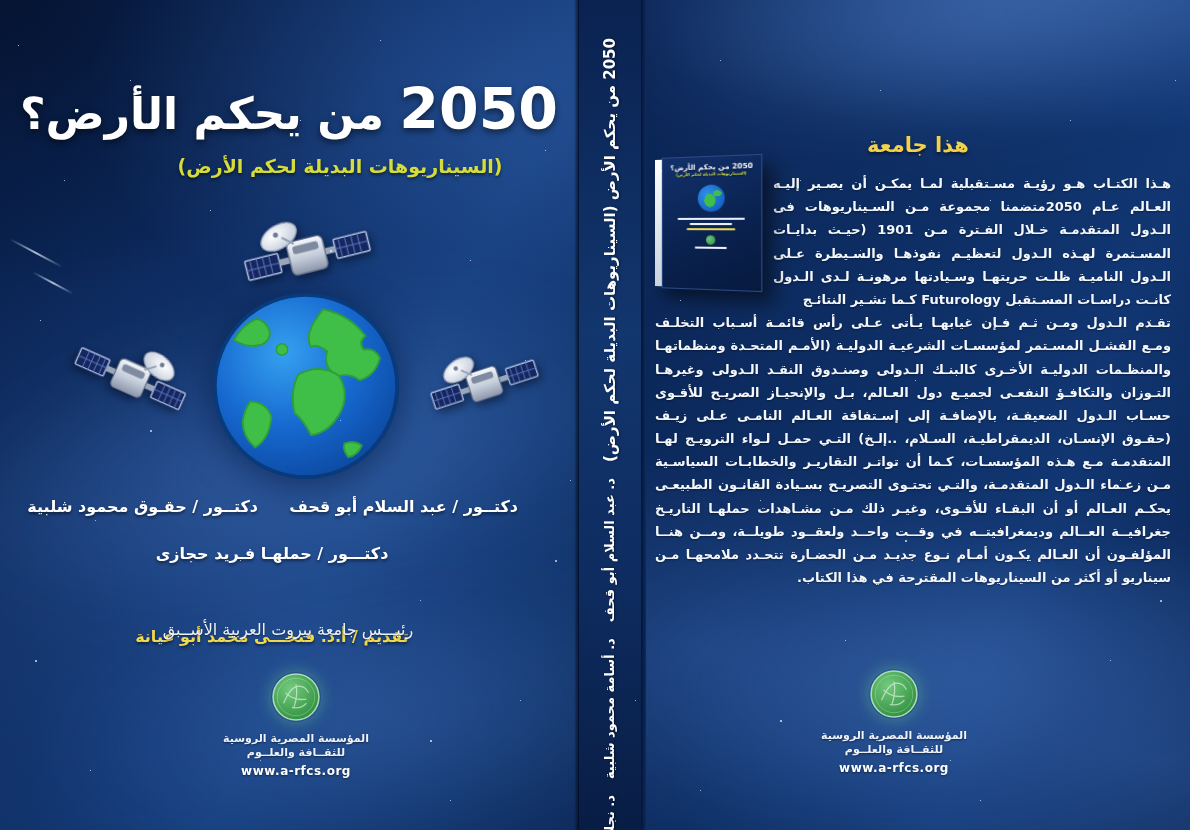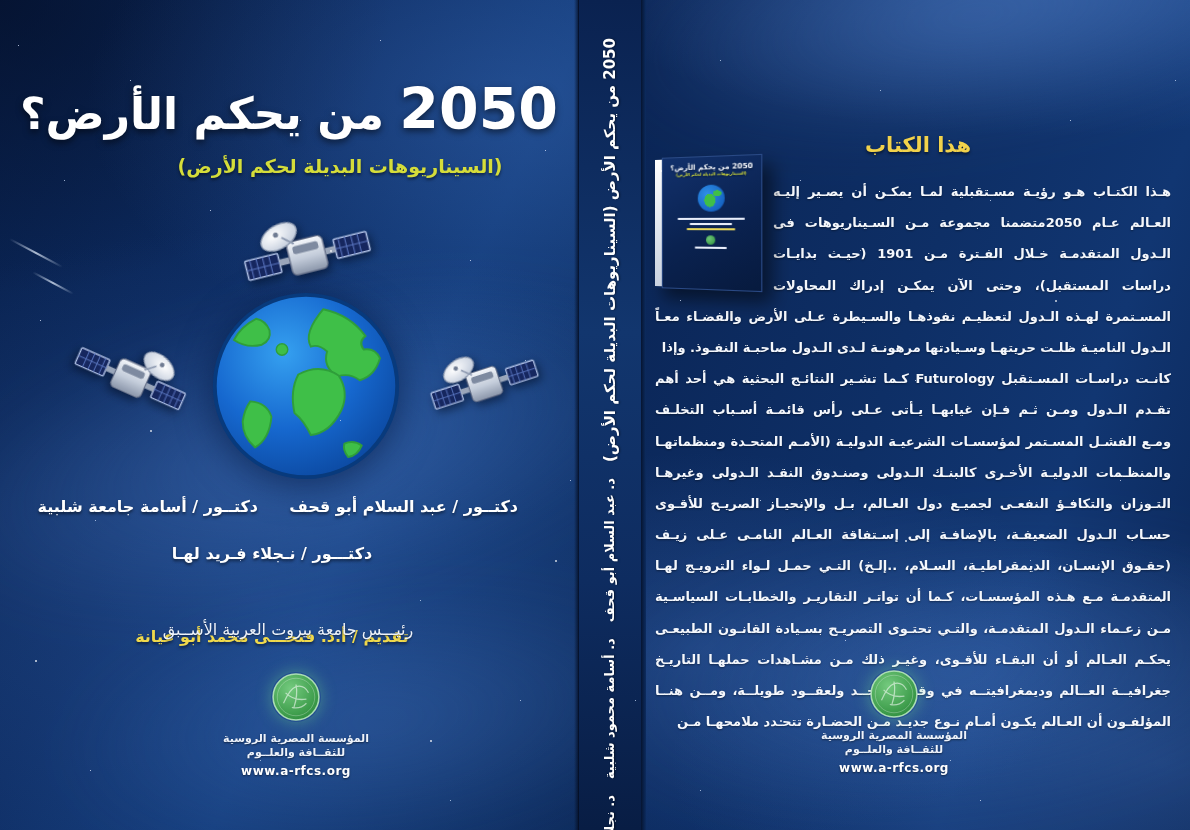--- a/index.html
+++ b/index.html
@@ -92,21 +92,21 @@
     direction:rtl;display:flex;align-items:center;gap:16px;padding-right:38px;
     font-weight:bold;white-space:nowrap;}
   .spine-title{font-size:15px;text-shadow:0 1px 2px rgba(0,0,0,.5);}
   .spine-author{font-size:13px;text-shadow:0 1px 2px rgba(0,0,0,.5);}
   
   .back-heading{position:absolute;top:133px;left:0;width:100%;text-align:center;direction:rtl;
     font-weight:bold;font-size:21px;color:#f2d24b;text-shadow:0 2px 3px rgba(0,0,0,.5);}
   .back-text{position:absolute;top:172px;left:9px;width:516px;direction:rtl;
     font-weight:bold;font-size:13px;color:#f4f7fc;text-shadow:0 1px 2px rgba(0,0,0,.4);}
   .back-text .bline{height:23.2px;line-height:23.2px;overflow:hidden;
-    text-align:justify;text-align-last:justify;margin-top:8px;}
+    text-align:justify;text-align-last:justify;}
   .back-text .bline:nth-child(6),.back-text .bline:last-child{
     text-align:right;text-align-last:right;}
   
   .thumb{float:left;width:104px;height:130px;margin:-14px 14px 6px 0;position:relative;
     transform:perspective(420px) rotateY(-14deg);transform-origin:left center;
     box-shadow:9px 10px 16px rgba(0,0,0,.5);text-align:center;}
   .thumb-pages{position:absolute;left:0;top:2px;bottom:2px;width:7px;
     background:linear-gradient(180deg,#ffffff,#c9d2e0);}
   .thumb-cover{position:absolute;left:7px;right:0;top:0;bottom:0;
     background:linear-gradient(155deg,#12316c 0%,#0a2250 55%,#071a3e 100%);
@@ -207,22 +207,22 @@
         <use href="#satellite"></use>
       </svg>
     <svg class="sat sat-left" viewBox="0 0 100 60">
         <use href="#satellite"></use>
       </svg>
     <svg class="sat sat-right" viewBox="0 0 100 60">
         <use href="#satellite"></use>
       </svg>
 
     <div class="author author-right">دكتــور / عبد السلام أبو قحف</div>
-    <div class="author author-left">دكتــور / أسامة جامعة شلبية</div>
-    <div class="author author-center">دكتـــور / نـجلاء فـريد لهـا</div>
+    <div class="author author-left">دكتــور / حقـوق محمود شلبية</div>
+    <div class="author author-center">دكتـــور / حملهـا فـريد حجازى</div>
 
     <div class="presenter">تقديم / أ.د. فتحـــى محمد أبو عيانة</div>
     <div class="presenter-title">رئيـــس جامعة بيروت العربية الأســبق</div>
 
     <div class="publisher pub-front">
       <svg class="pub-logo" viewBox="0 0 48 48">
           <use href="#emblem"></use>
         </svg>
       <div class="pub-line">المؤسسة المصرية الروسية</div>
       <div class="pub-line">للثقــافة والعلــوم</div>
@@ -238,21 +238,21 @@
       <span class="spine-author">د. نجلاء فريد حجازى</span>
     </div>
   </div>
   <div class="fold-l"></div>
   <div class="fold-r"></div>
 
   <div class="panel back">
     <div class="swoosh sw3"></div>
     <div class="swoosh sw4"></div>
 
-    <div class="back-heading">هذا الكتاب</div>
+    <div class="back-heading">هذا جامعة</div>
 
     <div class="back-text">
       <div class="thumb">
         <div class="thumb-pages"></div>
         <div class="thumb-cover">
           <div class="thumb-title">
             <span>2050</span>
             <span>من يحكم الأرض؟</span>
           </div>
           <div class="thumb-sub">(السيناريوهات البديلة لحكم الأرض)</div>
@@ -261,35 +261,35 @@
           <div class="tb" style="width:46%;"></div>
           <div class="tb tb-y" style="width:52%;"></div>
           <div class="thumb-logo"></div>
           <div class="tb" style="width:34%;margin:2px auto;"></div>
         </div>
       </div>
       <div>
           <div class="bline">هـذا الكتـاب هـو رؤيـة مسـتقبلية لمـا يمكـن أن يصـير إليـه</div>
           <div class="bline">العـالم عـام 2050متضمنا مجموعة مـن السـيناريوهات فى تحول</div>
           <div class="bline">الـدول المتقدمـة خـلال الفـترة مـن 1901 (حيـث بدايـات</div>
-          <div class="bline">دراسات المستقبل)، وحتى الآن يمكـن إدراك المحاولات</div>
           <div class="bline">المسـتمرة لهـذه الـدول لتعظيـم نفوذهـا والسـيطرة عـلى الأرض والفضـاء معـاً بينـما</div>
           <div class="bline">الـدول الناميـة ظلـت حريتهـا وسـيادتها مرهونـة لـدى الـدول صاحبـة النفـوذ. وإذا</div>
           <div class="bline">كانـت دراسـات المسـتقبل Futurology كـما تشـير النتائـج البحثية هي أحد أهم أسـباب</div>
           <div class="bline">تقـدم الـدول ومـن ثـم فـإن غيابهـا يـأتى عـلى رأس قائمـة أسـباب التخلـف والتبعيـة،</div>
           <div class="bline">ومـع الفشـل المسـتمر لمؤسسـات الشرعيـة الدوليـة (الأمـم المتحـدة ومنظماتهـا الفرعيـة)</div>
           <div class="bline">والمنظـمات الدوليـة الأخـرى كالبنـك الـدولى وصنـدوق النقـد الـدولى وغيرهـا لتحقيـق</div>
           <div class="bline">التـوزان والتكافـؤ النفعـى لجميـع دول العـالم، بـل والإنحيـاز الصريـح للأقـوى عـلى</div>
           <div class="bline">حسـاب الـدول الضعيفـة، بالإضافـة إلى إسـتفاقة العـالم النامـى عـلى زيـف الشـعارات</div>
           <div class="bline">(حقـوق الإنسـان، الديمقراطيـة، السـلام، ..إلـخ) التـي حمـل لـواء الترويـج لهـا الـدول</div>
           <div class="bline">المتقدمـة مـع هـذه المؤسسـات، كـما أن تواتـر التقاريـر والخطابـات السياسـية الموجهـة</div>
           <div class="bline">مـن زعـماء الـدول المتقدمـة، والتـي تحتـوى التصريـح بسـيادة القانـون الطبيعـى الـذى</div>
           <div class="bline">يحكـم العـالم أو أن البقـاء للأقـوى، وغيـر ذلك مـن مشـاهدات حملهـا التاريـخ وشـهدتها</div>
           <div class="bline">جغرافيــة العــالم وديمغرافيتــه في وقــت واحــد ولعقــود طويلــة، ومــن هنــا يتوقــع</div>
           <div class="bline">المؤلفـون أن العـالم يكـون أمـام نـوع جديـد مـن الحضـارة تتحـدد ملامحهـا مـن واقـع</div>
+          <div class="bline">سيناريو أو أكثر من السيناريوهات المقترحة في هذا الكتاب.</div>
         </div>
     </div>
 
     <div class="publisher pub-back">
       <svg class="pub-logo" viewBox="0 0 48 48">
           <use href="#emblem"></use>
         </svg>
       <div class="pub-line">المؤسسة المصرية الروسية</div>
       <div class="pub-line">للثقــافة والعلــوم</div>
       <div class="pub-url">www.a-rfcs.org</div>

